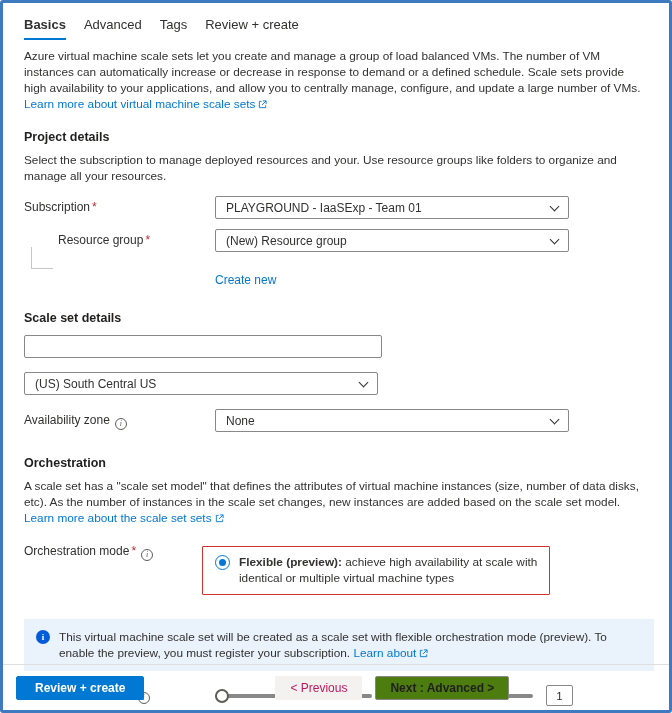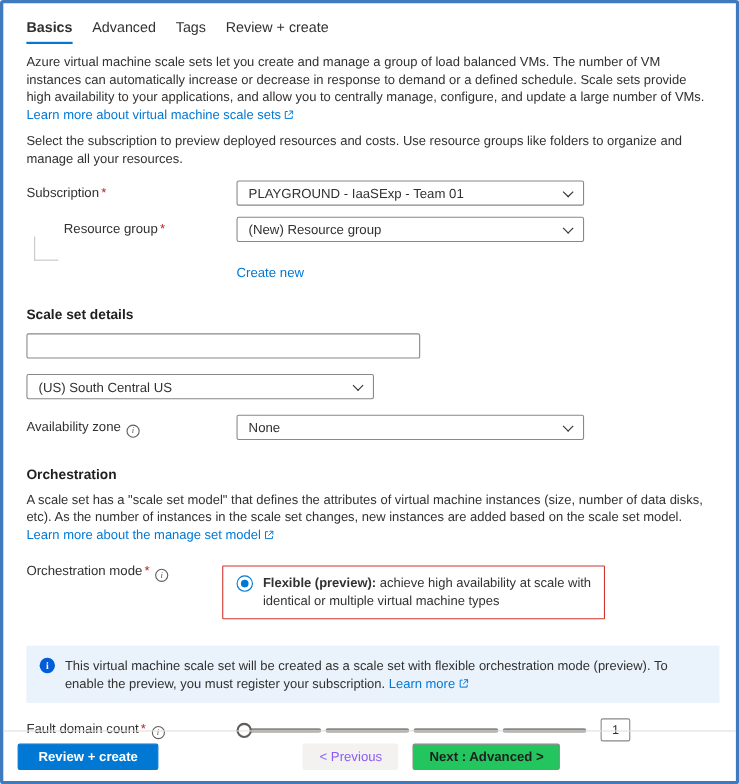--- a/index.html
+++ b/index.html
@@ -30,21 +30,21 @@
     font-size:8px; color:#605e5c; margin-left:5px; vertical-align:-2px;
     font-family:"Liberation Serif","DejaVu Serif",serif; font-style:italic;
   }
 
   
   .ext { display:inline-block; vertical-align:-1px; margin-left:3px; }
 
   
   .row { display:flex; align-items:flex-start; }
   .row .label { width:191px; flex-shrink:0; padding-top:4px; font-size:12px; }
-  .row .control { width:316px; }
+  .row .control { width:354px; }
   .dropdown {
     height:23px; border:1px solid #8a8886; background:#fff; border-radius:2px;
     display:flex; align-items:center; justify-content:space-between;
     padding:0 10px; font-size:12px; cursor:pointer;
   }
   .chev {
     width:7px; height:7px; border-right:1.3px solid #323130; border-bottom:1.3px solid #323130;
     transform:rotate(45deg); margin-top:-3px; flex-shrink:0;
   }
   .textinput {
@@ -106,25 +106,25 @@
   .footer {
     position:absolute; left:0; right:0; bottom:0; height:46px;
     border-top:1px solid #e1dfdd; display:flex; align-items:center; padding-left:13px;
   }
   .btn { font-family:inherit; font-size:12px; cursor:pointer; border-radius:2px; }
   .btn-primary {
     background:#0078d4; color:#fff; font-weight:bold; border:1px solid #0078d4;
     padding:4px 18px; height:24px;
   }
   .btn-disabled {
-    background:#f3f2f1; color:#8b5cf6; border:1px solid #f3f2f1;
+    background:#f3f2f1; color:#be185d; border:1px solid #f3f2f1;
     padding:4px 14px; height:24px; margin-left:131px;
   }
   .btn-secondary {
-    background:#22c55e; color:#201f1e; font-weight:bold; border:1px solid #8a8886;
+    background:#4d7c0f; color:#201f1e; font-weight:bold; border:1px solid #8a8886;
     padding:4px 14px; height:24px; margin-left:13px;
   } .mt10{margin-top:10px;} .mt12{margin-top:12px;}
   .mt14{margin-top:14px;} .mt18{margin-top:18px;} .mt24{margin-top:24px;}
 </style>
 </head>
 <body>
 
 <div class="page">
 
   <div class="tabs">
@@ -135,21 +135,22 @@
   </div>
 
   <div class="para">
     <span>Azure virtual machine scale sets let you create and manage a group of load balanced VMs. The number of VM instances can automatically increase or decrease in response to demand or a defined schedule. Scale sets provide high availability to your applications, and allow you to centrally manage, configure, and update a large number of VMs.</span><br>
     <a class="link"><span>Learn more about virtual machine scale sets</span><svg class="ext" width="9" height="9" viewBox="0 0 10 10">
           <path d="M4 1.5 H1.5 V8.5 H8.5 V6" fill="none" stroke="#0078d4" stroke-width="1"></path>
           <path d="M5.5 1 H9 V4.5 M9 1 L4.5 5.5" fill="none" stroke="#0078d4" stroke-width="1"></path>
         </svg></a>
   </div>
 
-  <div class="para">Select the subscription to preview deployed resources and costs. Use resource groups like folders to organize and manage all your resources.</div>
+  <div class="section-heading mt18">Project details</div>
+  <div class="para">Select the subscription to manage deployed resources and your. Use resource groups like folders to organize and manage all your resources.</div>
 
   <div class="row mt12">
     <div class="label">
       <span>Subscription</span><span class="req">*</span>
     </div>
     <div class="control">
       <div class="dropdown">
         <span>PLAYGROUND - IaaSExp - Team 01</span>
         <span class="chev"></span>
       </div>
@@ -197,21 +198,21 @@
       <div class="dropdown">
         <span>None</span>
         <span class="chev"></span>
       </div>
     </div>
   </div>
 
   <div class="section-heading mt24">Orchestration</div>
   <div class="para">
     <span>A scale set has a "scale set model" that defines the attributes of virtual machine instances (size, number of data disks, etc). As the number of instances in the scale set changes, new instances are added based on the scale set model.</span><br>
-    <a class="link"><span>Learn more about the manage set model</span><svg class="ext" width="9" height="9" viewBox="0 0 10 10">
+    <a class="link"><span>Learn more about the scale set sets</span><svg class="ext" width="9" height="9" viewBox="0 0 10 10">
           <path d="M4 1.5 H1.5 V8.5 H8.5 V6" fill="none" stroke="#0078d4" stroke-width="1"></path>
           <path d="M5.5 1 H9 V4.5 M9 1 L4.5 5.5" fill="none" stroke="#0078d4" stroke-width="1"></path>
         </svg></a>
   </div>
 
   <div class="row mt14">
     <div class="label">
       <span>Orchestration mode</span><span class="req">*</span><span class="info-icon">i</span>
     </div>
     <div class="control" style="width:380px;">
@@ -221,21 +222,21 @@
           <span class="radio-text"><b>Flexible (preview):</b> <span>achieve high availability at scale with identical or multiple virtual machine types</span></span>
         </div>
       </div>
     </div>
   </div>
 
   <div class="banner">
     <span class="banner-icon">i</span>
     <span class="banner-text">
       <span>This virtual machine scale set will be created as a scale set with flexible orchestration mode (preview). To enable the preview, you must register your subscription.</span>
-      <a class="link"><span>Learn more</span><svg class="ext" width="9" height="9" viewBox="0 0 10 10">
+      <a class="link"><span>Learn about</span><svg class="ext" width="9" height="9" viewBox="0 0 10 10">
             <path d="M4 1.5 H1.5 V8.5 H8.5 V6" fill="none" stroke="#0078d4" stroke-width="1"></path>
             <path d="M5.5 1 H9 V4.5 M9 1 L4.5 5.5" fill="none" stroke="#0078d4" stroke-width="1"></path>
           </svg></a>
     </span>
   </div>
 
   <div class="row mt14 slider-row">
     <div class="label" style="padding-top:0;">
       <span>Fault domain count</span><span class="req">*</span><span class="info-icon">i</span>
     </div>

